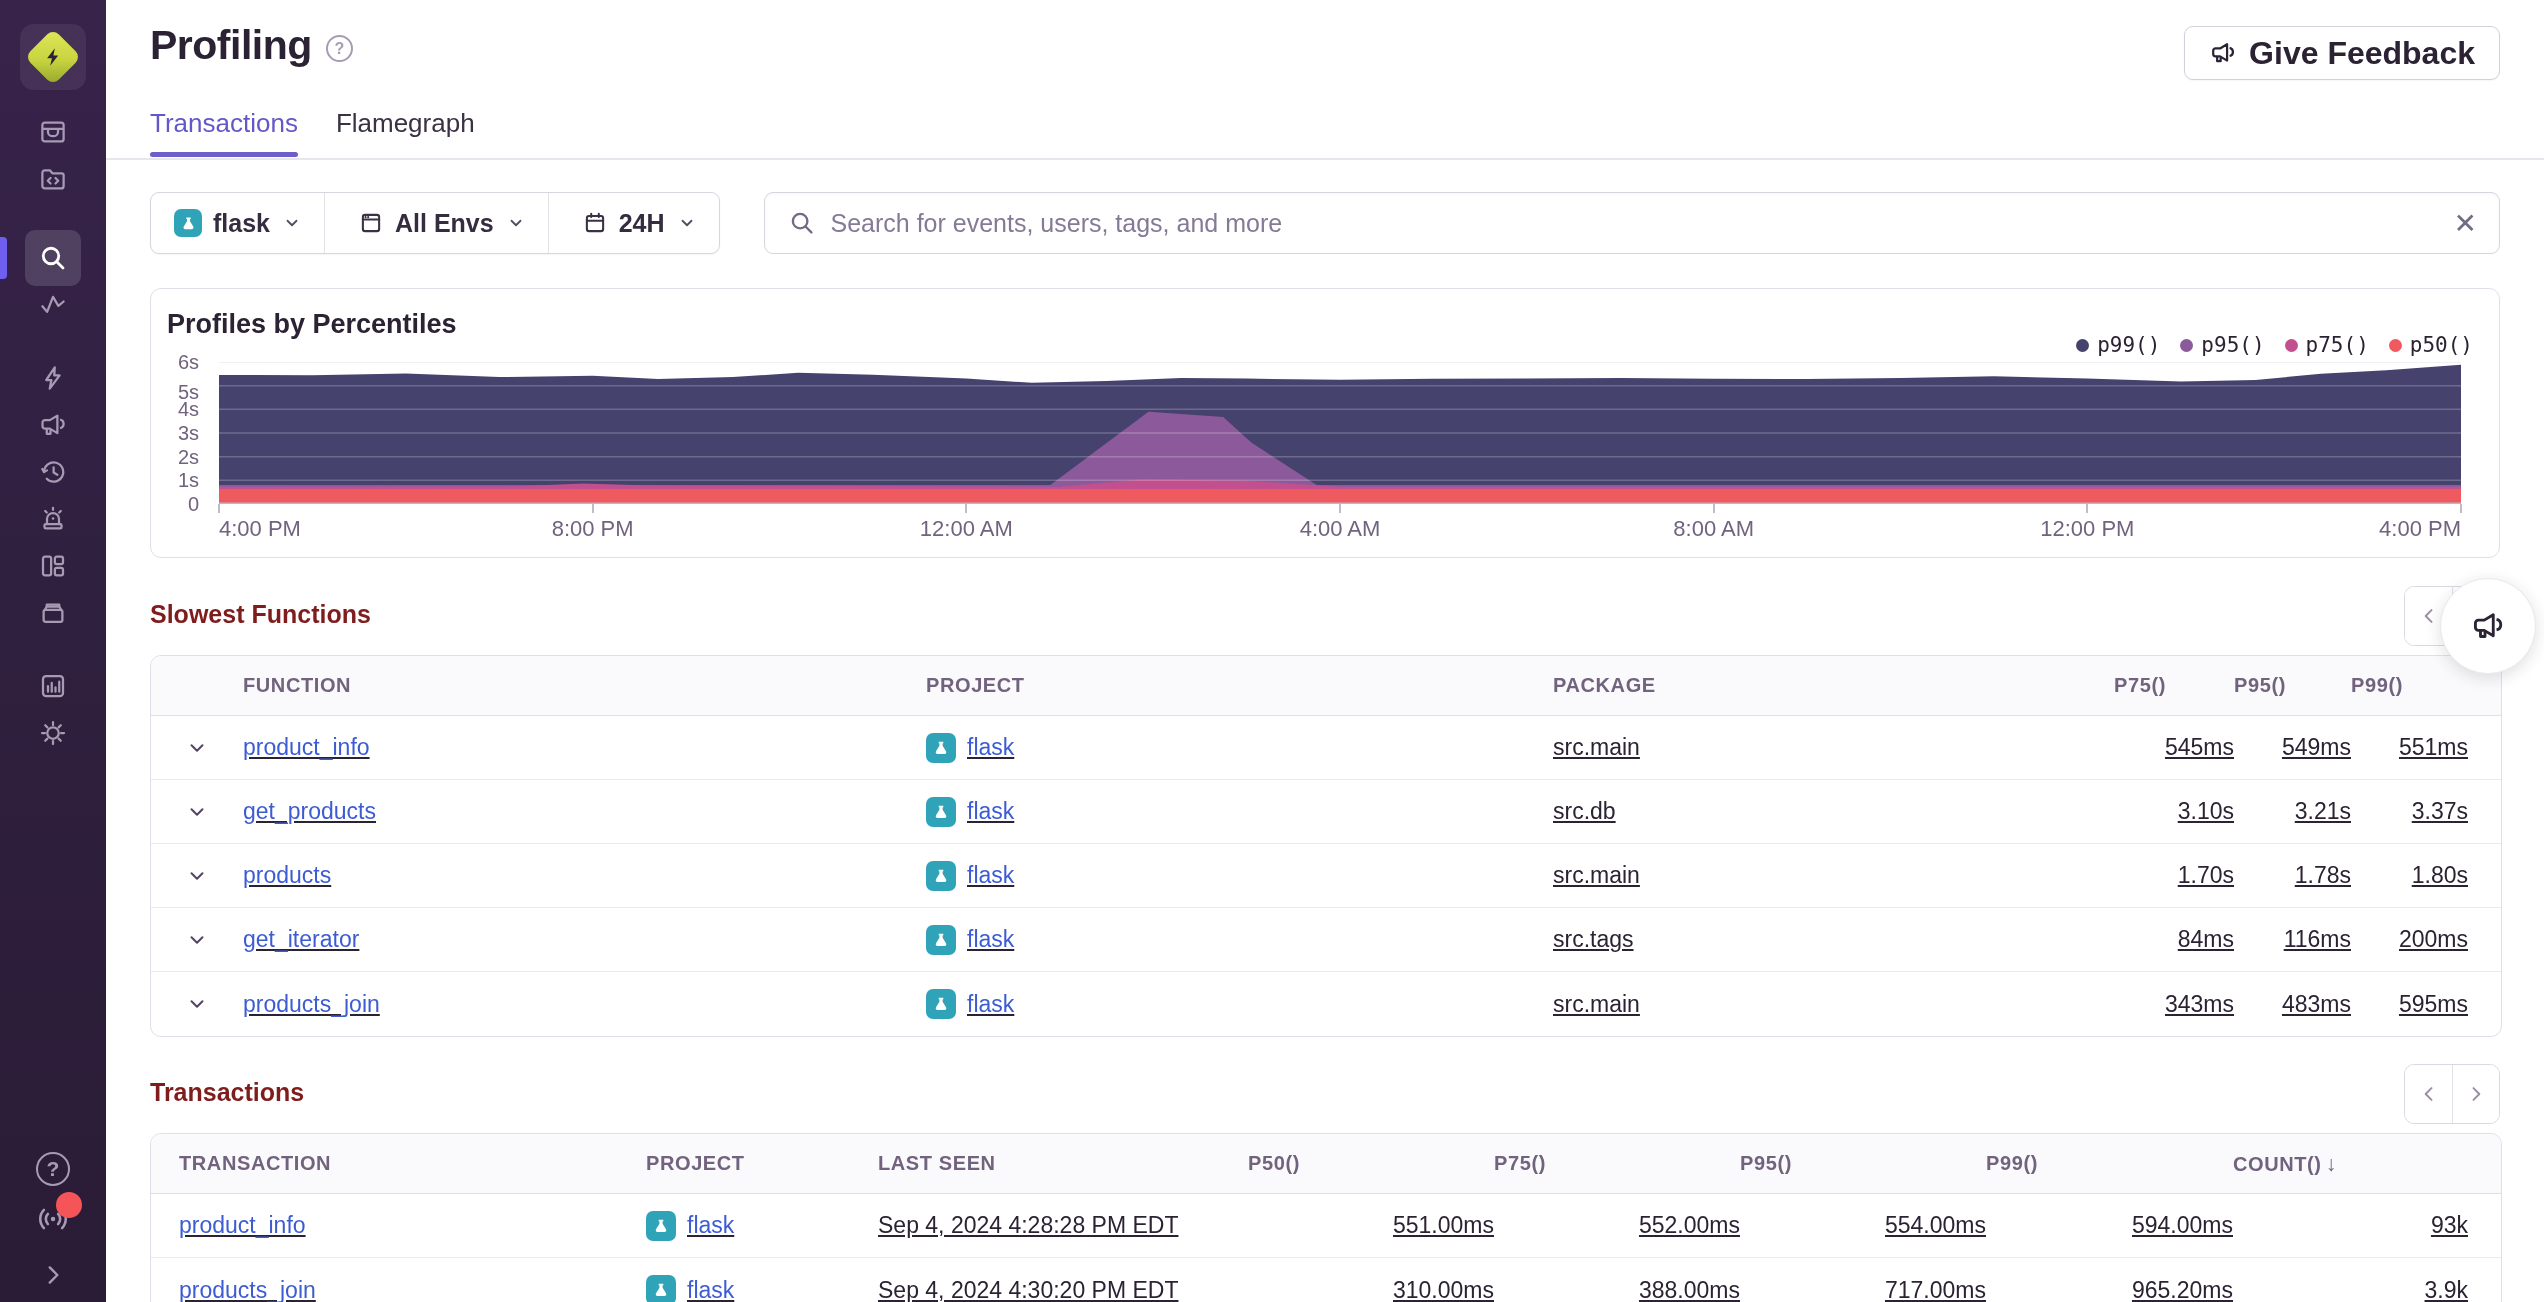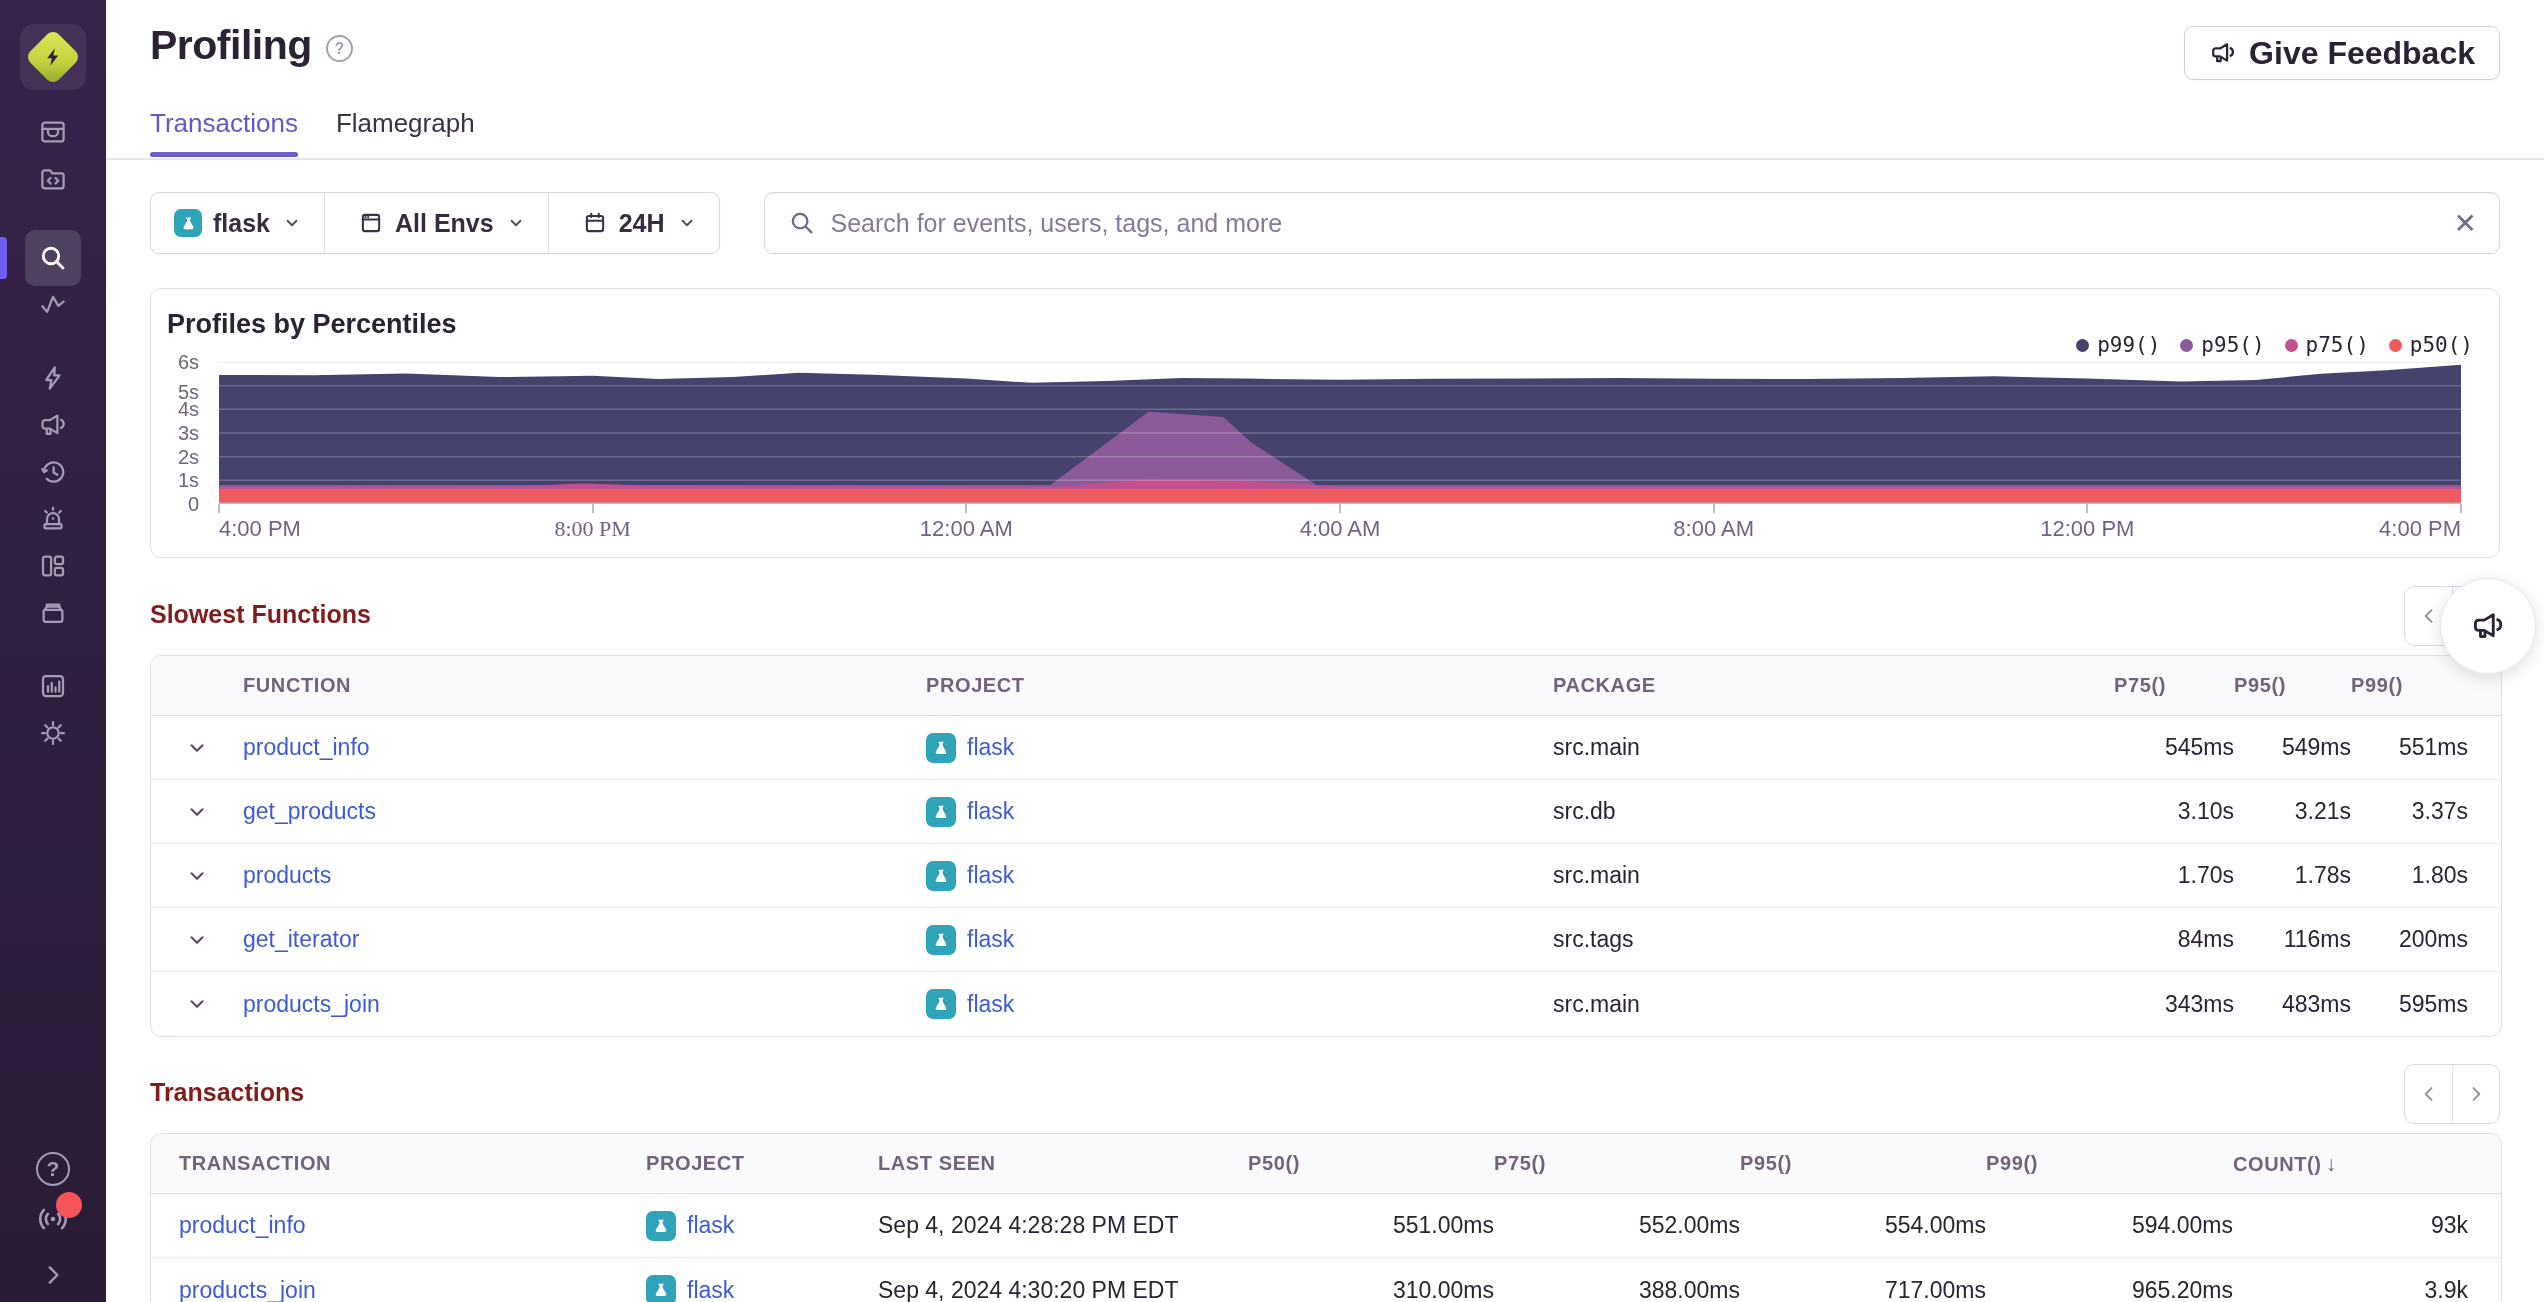--- a/index.html
+++ b/index.html
@@ -141,21 +141,21 @@
 
   table.grid {
     position:absolute; left:44px; right:44px; border-collapse:separate; border-spacing:0;
     border:1.5px solid #e2dee7; border-radius:11px; background:#fff;
     table-layout:fixed; width:2350px; overflow:hidden;
   }
   table.grid thead th {
     height:60px; background:#faf9fb; font-size:20px; font-weight:700; letter-spacing:0.6px;
     color:#71627e; text-align:left; border-bottom:1.5px solid #e2dee7; white-space:nowrap;
   }
-  table.grid tbody td { height:64px; font-size:23px; color:#2b2233; border-bottom:1px solid #eceaf0; white-space:nowrap; }
+  table.grid tbody td { height:64px; font-size:23px; color:#2b2233; border-bottom:1px solid #eceaf0; white-space:nowrap;text-decoration:underline; }
   table.grid tbody tr:last-child td { border-bottom:none; }
   th.num, td.num { text-align:right; }
   .pad-last { padding-right:33px; }
   .link { color:#3d5cd3; text-decoration:none; }
   .proj-cell { display:flex; align-items:center; gap:11px; }
   .expander { color:#56455f; display:flex; align-items:center; justify-content:center; width:100%; background:none; border:none; cursor:pointer; }
   .sort-arrow { color:#71627e; font-size:21px; margin-left:4px; }
 
   #sf-table { top:655px; }
   #tx-table { top:1133px; }
@@ -389,21 +389,21 @@
           <line x1="0" y1="71" x2="2244" y2="71" stroke="rgba(255,255,255,0.22)" stroke-width="1.5"></line>
           <line x1="0" y1="47.33333333333334" x2="2244" y2="47.33333333333334" stroke="rgba(255,255,255,0.22)" stroke-width="1.5"></line>
           <line x1="0" y1="23.666666666666657" x2="2244" y2="23.666666666666657" stroke="rgba(255,255,255,0.22)" stroke-width="1.5"></line>
           <line x1="0" y1="141.25" x2="2244" y2="141.25" stroke="#beb6c8" stroke-width="1.5"></line>
         </svg>
     </div>
     <div class="x-axis">
         <span class="tick" style="left: calc(0% - 1px);"></span>
         <span class="xlab" style="left: 0%; transform: none;">4:00 PM</span>
         <span class="tick" style="left: calc(16.6667% - 1px);"></span>
-        <span class="xlab" style="left: 16.6667%; transform: translateX(-50%); font-family: Liberation Serif, serif;">8:00 PM</span>
+        <span class="xlab" style="left: 16.6667%; transform: translateX(-50%);">8:00 PM</span>
         <span class="tick" style="left: calc(33.3333% - 1px);"></span>
         <span class="xlab" style="left: 33.3333%; transform: translateX(-50%);">12:00 AM</span>
         <span class="tick" style="left: calc(50% - 1px);"></span>
         <span class="xlab" style="left: 50%; transform: translateX(-50%);">4:00 AM</span>
         <span class="tick" style="left: calc(66.6667% - 1px);"></span>
         <span class="xlab" style="left: 66.6667%; transform: translateX(-50%);">8:00 AM</span>
         <span class="tick" style="left: calc(83.3333% - 1px);"></span>
         <span class="xlab" style="left: 83.3333%; transform: translateX(-50%);">12:00 PM</span>
         <span class="tick" style="left: calc(100% - 1px);"></span>
         <span class="xlab" style="left: 100%; transform: translateX(-100%);">4:00 PM</span>

